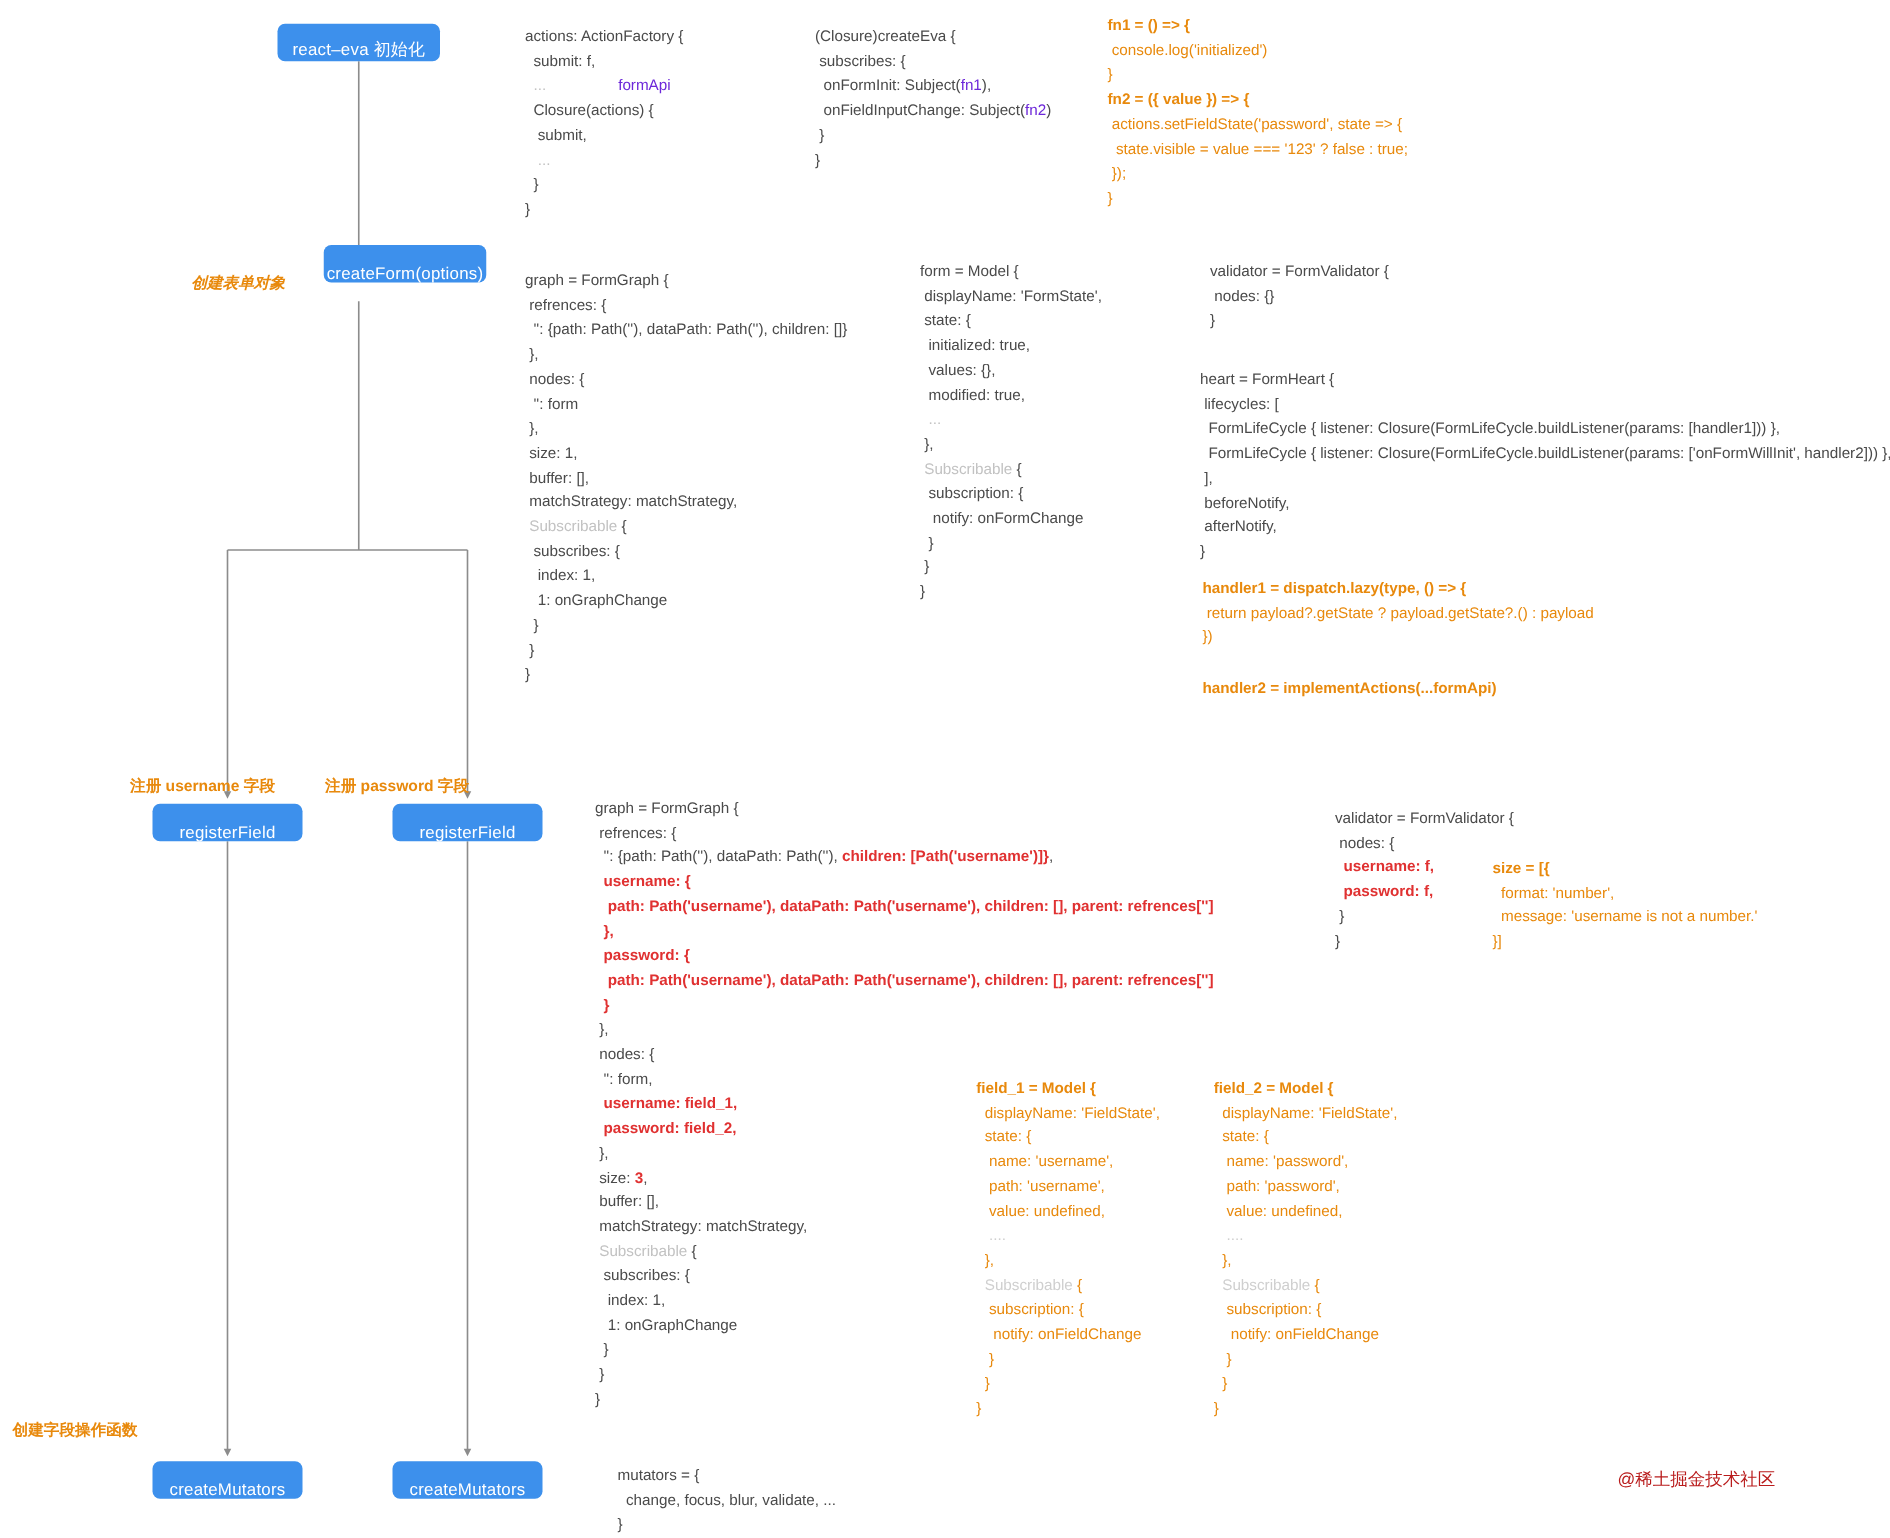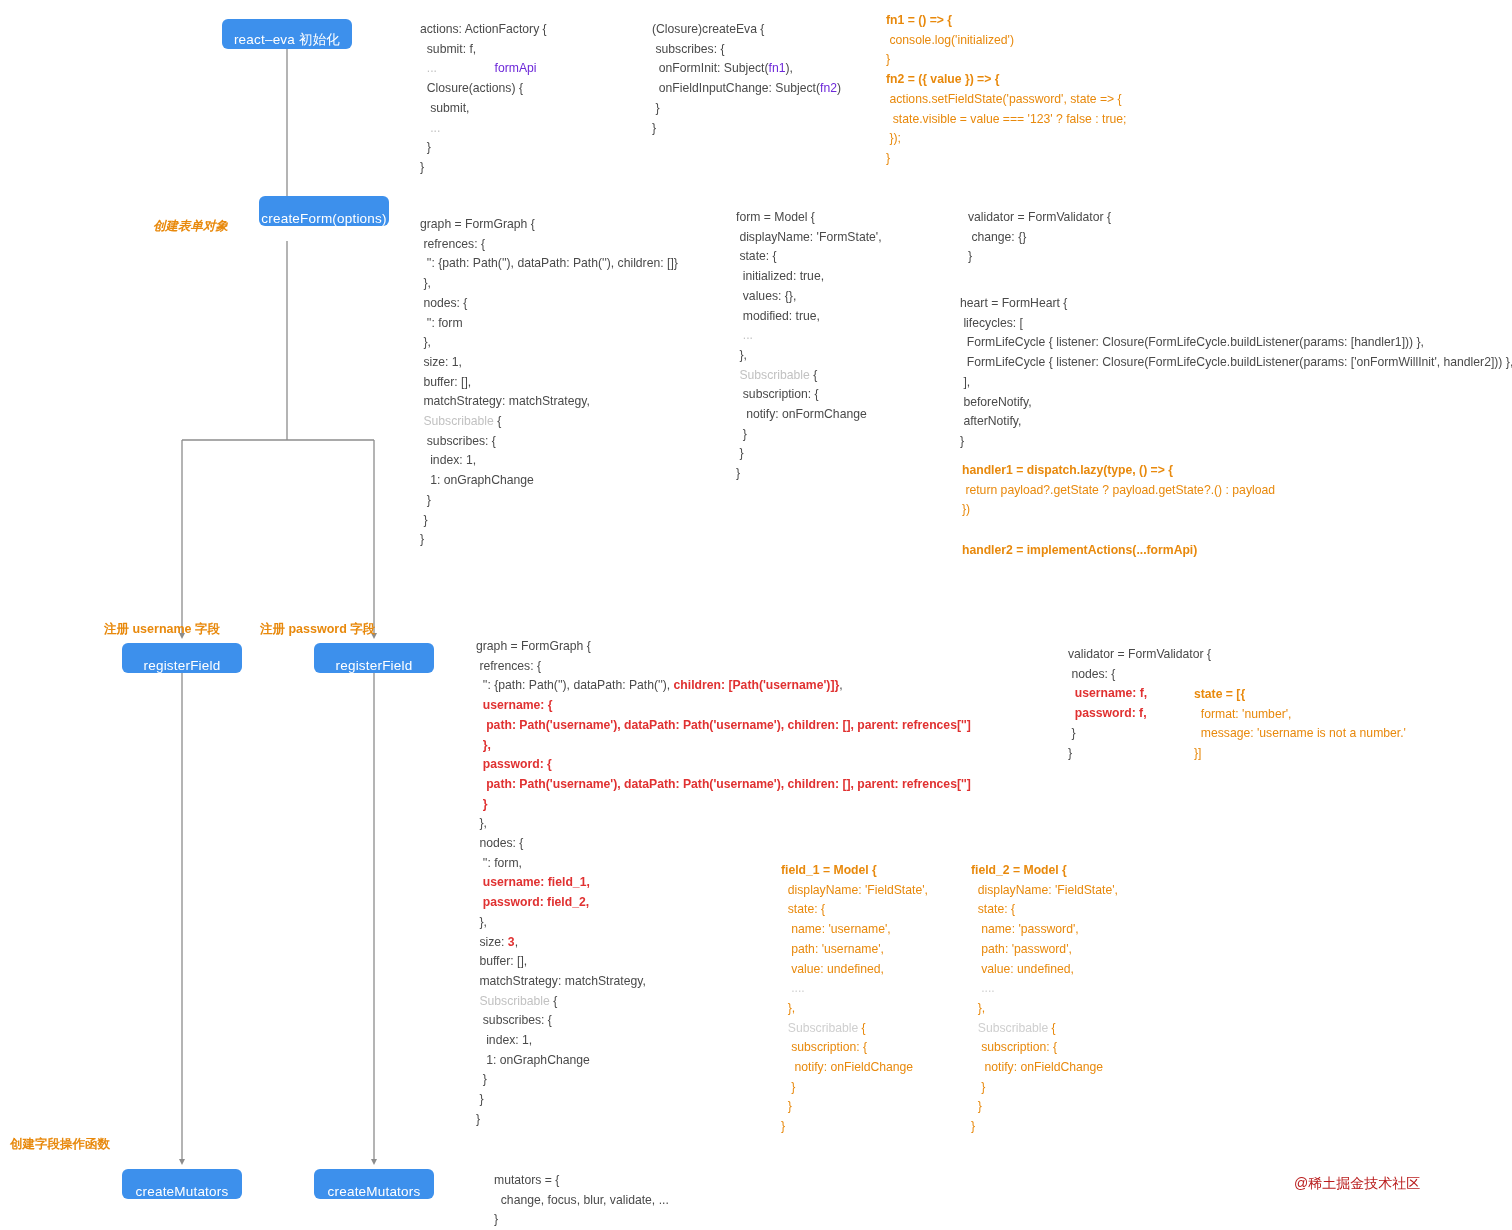--- a/index.html
+++ b/index.html
@@ -117,26 +117,26 @@
       <div class="step-label" style="left: 68px; top: 621px; margin-left: 36px;">注册 username 字段</div>
       <div class="step-label" style="left: 260px; top: 621px;">注册 password 字段</div>
       <div class="step-label" style="left: 10px; top: 1136px;">创建字段操作函数</div>
     </div>
   <div id="code-layer">
       <div class="code" style="left: 420px; top: 20px;"><span class="ln"><span>actions: ActionFactory {</span></span><span class="ln"><span>  submit: f,</span></span><span class="ln"><span class="g">  ...</span><span>                 </span><span class="o">formApi</span></span><span class="ln"><span>  Closure(actions) {</span></span><span class="ln"><span>   submit,</span></span><span class="ln"><span class="g">   ...</span></span><span class="ln"><span>  }</span></span><span class="ln"><span>}</span></span></div>
       <div class="code" style="left: 652px; top: 20px;"><span class="ln"><span>(Closure)createEva {</span></span><span class="ln"><span> subscribes: {</span></span><span class="ln"><span>  onFormInit: Subject(</span><span class="o">fn1</span><span>),</span></span><span class="ln"><span>  onFieldInputChange: Subject(</span><span class="o">fn2</span><span>)</span></span><span class="ln"><span> }</span></span><span class="ln"><span>}</span></span></div>
       <div class="code orange" style="left: 886px; top: 11px;"><span class="ln"><span class="ob">fn1 = () =&gt; {</span></span><span class="ln"><span> console.log('initialized')</span></span><span class="ln"><span>}</span></span><span class="ln"><span class="ob">fn2 = ({ value }) =&gt; {</span></span><span class="ln"><span> actions.setFieldState('password', state =&gt; {</span></span><span class="ln"><span>  state.visible = value === '123' ? false : true;</span></span><span class="ln"><span> });</span></span><span class="ln"><span>}</span></span></div>
       <div class="code" style="left: 420px; top: 215px;"><span class="ln"><span>graph = FormGraph {</span></span><span class="ln"><span> refrences: {</span></span><span class="ln"><span>  '': {path: Path(''), dataPath: Path(''), children: []}</span></span><span class="ln"><span> },</span></span><span class="ln"><span> nodes: {</span></span><span class="ln"><span>  '': form</span></span><span class="ln"><span> },</span></span><span class="ln"><span> size: 1,</span></span><span class="ln"><span> buffer: [],</span></span><span class="ln"><span> matchStrategy: matchStrategy,</span></span><span class="ln"><span class="g"> Subscribable</span><span> {</span></span><span class="ln"><span>  subscribes: {</span></span><span class="ln"><span>   index: 1,</span></span><span class="ln"><span>   1: onGraphChange</span></span><span class="ln"><span>  }</span></span><span class="ln"><span> }</span></span><span class="ln"><span>}</span></span></div>
       <div class="code" style="left: 736px; top: 208px;"><span class="ln"><span>form = Model {</span></span><span class="ln"><span> displayName: 'FormState',</span></span><span class="ln"><span> state: {</span></span><span class="ln"><span>  initialized: true,</span></span><span class="ln"><span>  values: {},</span></span><span class="ln"><span>  modified: true,</span></span><span class="ln"><span class="g">  ...</span></span><span class="ln"><span> },</span></span><span class="ln"><span class="g"> Subscribable</span><span> {</span></span><span class="ln"><span>  subscription: {</span></span><span class="ln"><span>   notify: onFormChange</span></span><span class="ln"><span>  }</span></span><span class="ln"><span> }</span></span><span class="ln"><span>}</span></span></div>
-      <div class="code" style="left: 968px; top: 208px;"><span class="ln"><span>validator = FormValidator {</span></span><span class="ln"><span> change: {}</span></span><span class="ln"><span>}</span></span></div>
+      <div class="code" style="left: 968px; top: 208px;"><span class="ln"><span>validator = FormValidator {</span></span><span class="ln"><span> nodes: {}</span></span><span class="ln"><span>}</span></span></div>
       <div class="code" style="left: 960px; top: 294px;"><span class="ln"><span>heart = FormHeart {</span></span><span class="ln"><span> lifecycles: [</span></span><span class="ln"><span>  FormLifeCycle { listener: Closure(FormLifeCycle.buildListener(params: [handler1])) },</span></span><span class="ln"><span>  FormLifeCycle { listener: Closure(FormLifeCycle.buildListener(params: ['onFormWillInit', handler2])) },</span></span><span class="ln"><span> ],</span></span><span class="ln"><span> beforeNotify,</span></span><span class="ln"><span> afterNotify,</span></span><span class="ln"><span>}</span></span></div>
       <div class="code orange" style="left: 962px; top: 461px;"><span class="ln"><span class="ob">handler1 = dispatch.lazy(type, () =&gt; {</span></span><span class="ln"><span> return payload?.getState ? payload.getState?.() : payload</span></span><span class="ln"><span>})</span></span></div>
       <div class="code orange" style="left: 962px; top: 541px;"><span class="ln"><span class="ob">handler2 = implementActions(...formApi)</span></span></div>
       <div class="code" style="left: 476px; top: 637px;"><span class="ln"><span>graph = FormGraph {</span></span><span class="ln"><span> refrences: {</span></span><span class="ln"><span>  '': {path: Path(''), dataPath: Path(''), </span><span class="r">children: [Path('username')]}</span><span>,</span></span><span class="ln"><span class="r">  username: {</span></span><span class="ln"><span class="r">   path: Path('username'), dataPath: Path('username'), children: [], parent: refrences['']</span></span><span class="ln"><span class="r">  },</span></span><span class="ln"><span class="r">  password: {</span></span><span class="ln"><span class="r">   path: Path('username'), dataPath: Path('username'), children: [], parent: refrences['']</span></span><span class="ln"><span class="r">  }</span></span><span class="ln"><span> },</span></span><span class="ln"><span> nodes: {</span></span><span class="ln"><span>  '': form,</span></span><span class="ln"><span class="r">  username: field_1,</span></span><span class="ln"><span class="r">  password: field_2,</span></span><span class="ln"><span> },</span></span><span class="ln"><span> size: </span><span class="r">3</span><span>,</span></span><span class="ln"><span> buffer: [],</span></span><span class="ln"><span> matchStrategy: matchStrategy,</span></span><span class="ln"><span class="g"> Subscribable</span><span> {</span></span><span class="ln"><span>  subscribes: {</span></span><span class="ln"><span>   index: 1,</span></span><span class="ln"><span>   1: onGraphChange</span></span><span class="ln"><span>  }</span></span><span class="ln"><span> }</span></span><span class="ln"><span>}</span></span></div>
       <div class="code" style="left: 1068px; top: 645px;"><span class="ln"><span>validator = FormValidator {</span></span><span class="ln"><span> nodes: {</span></span><span class="ln"><span class="r">  username: f,</span></span><span class="ln"><span class="r">  password: f,</span></span><span class="ln"><span> }</span></span><span class="ln"><span>}</span></span></div>
-      <div class="code orange" style="left: 1194px; top: 685px;"><span class="ln"><span class="ob">state = [{</span></span><span class="ln"><span>  format: 'number',</span></span><span class="ln"><span>  message: 'username is not a number.'</span></span><span class="ln"><span>}]</span></span></div>
+      <div class="code orange" style="left: 1194px; top: 685px;"><span class="ln"><span class="ob">size = [{</span></span><span class="ln"><span>  format: 'number',</span></span><span class="ln"><span>  message: 'username is not a number.'</span></span><span class="ln"><span>}]</span></span></div>
       <div class="code orange" style="left: 781px; top: 861px;"><span class="ln"><span class="ob">field_1 = Model {</span></span><span class="ln"><span>  displayName: 'FieldState',</span></span><span class="ln"><span>  state: {</span></span><span class="ln"><span>   name: 'username',</span></span><span class="ln"><span>   path: 'username',</span></span><span class="ln"><span>   value: undefined,</span></span><span class="ln"><span class="g">   ....</span></span><span class="ln"><span>  },</span></span><span class="ln"><span class="g">  Subscribable</span><span> {</span></span><span class="ln"><span>   subscription: {</span></span><span class="ln"><span>    notify: onFieldChange</span></span><span class="ln"><span>   }</span></span><span class="ln"><span>  }</span></span><span class="ln"><span>}</span></span></div>
       <div class="code orange" style="left: 971px; top: 861px;"><span class="ln"><span class="ob">field_2 = Model {</span></span><span class="ln"><span>  displayName: 'FieldState',</span></span><span class="ln"><span>  state: {</span></span><span class="ln"><span>   name: 'password',</span></span><span class="ln"><span>   path: 'password',</span></span><span class="ln"><span>   value: undefined,</span></span><span class="ln"><span class="g">   ....</span></span><span class="ln"><span>  },</span></span><span class="ln"><span class="g">  Subscribable</span><span> {</span></span><span class="ln"><span>   subscription: {</span></span><span class="ln"><span>    notify: onFieldChange</span></span><span class="ln"><span>   }</span></span><span class="ln"><span>  }</span></span><span class="ln"><span>}</span></span></div>
       <div class="code" style="left: 494px; top: 1171px;"><span class="ln"><span>mutators = {</span></span><span class="ln"><span>  change, focus, blur, validate, ...</span></span><span class="ln"><span>}</span></span></div>
     </div>
 
   <div class="watermark" style="left: 1294px; top: 1175px;">@稀土掘金技术社区</div>
 </div>
 
 </body></html>

